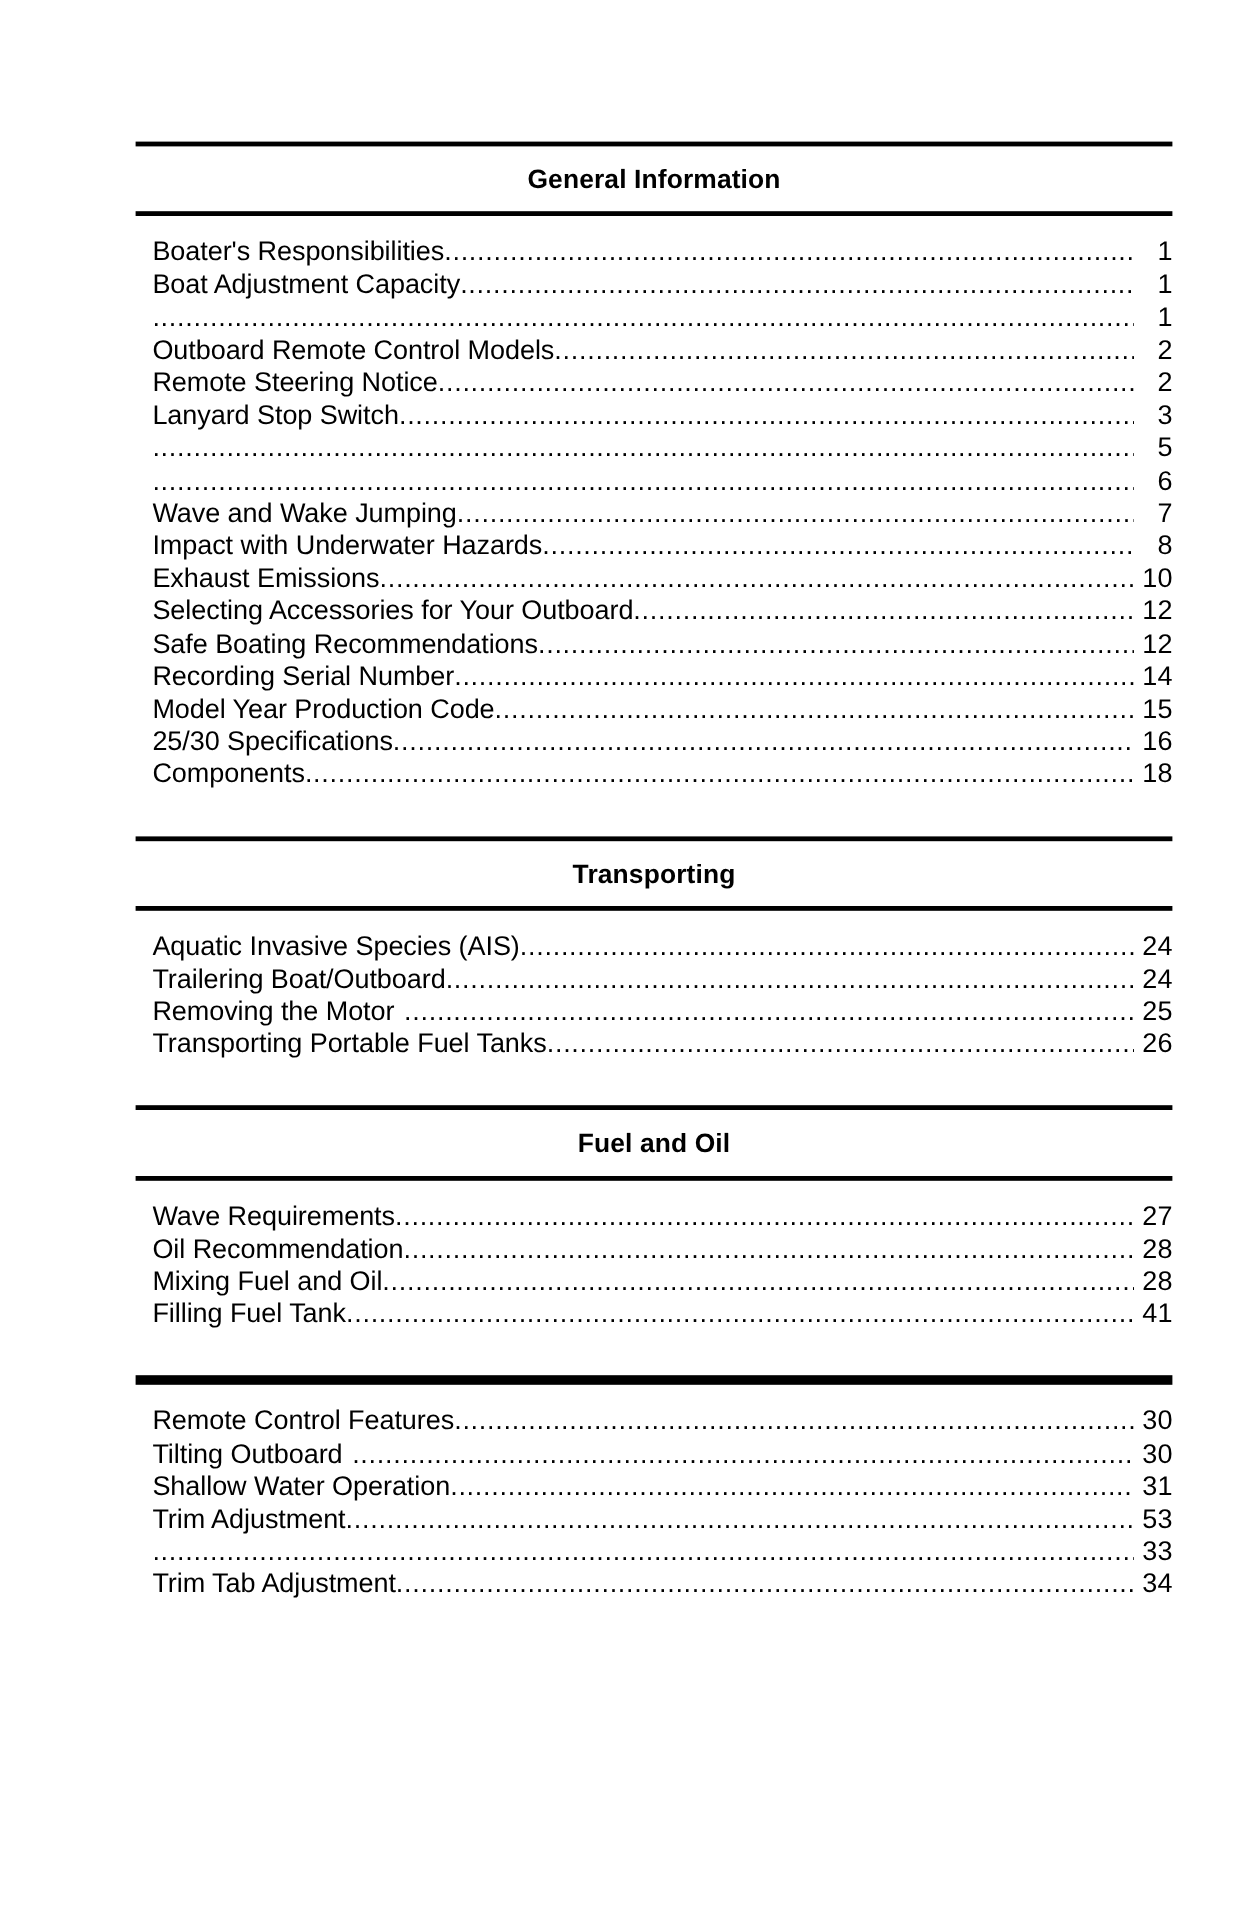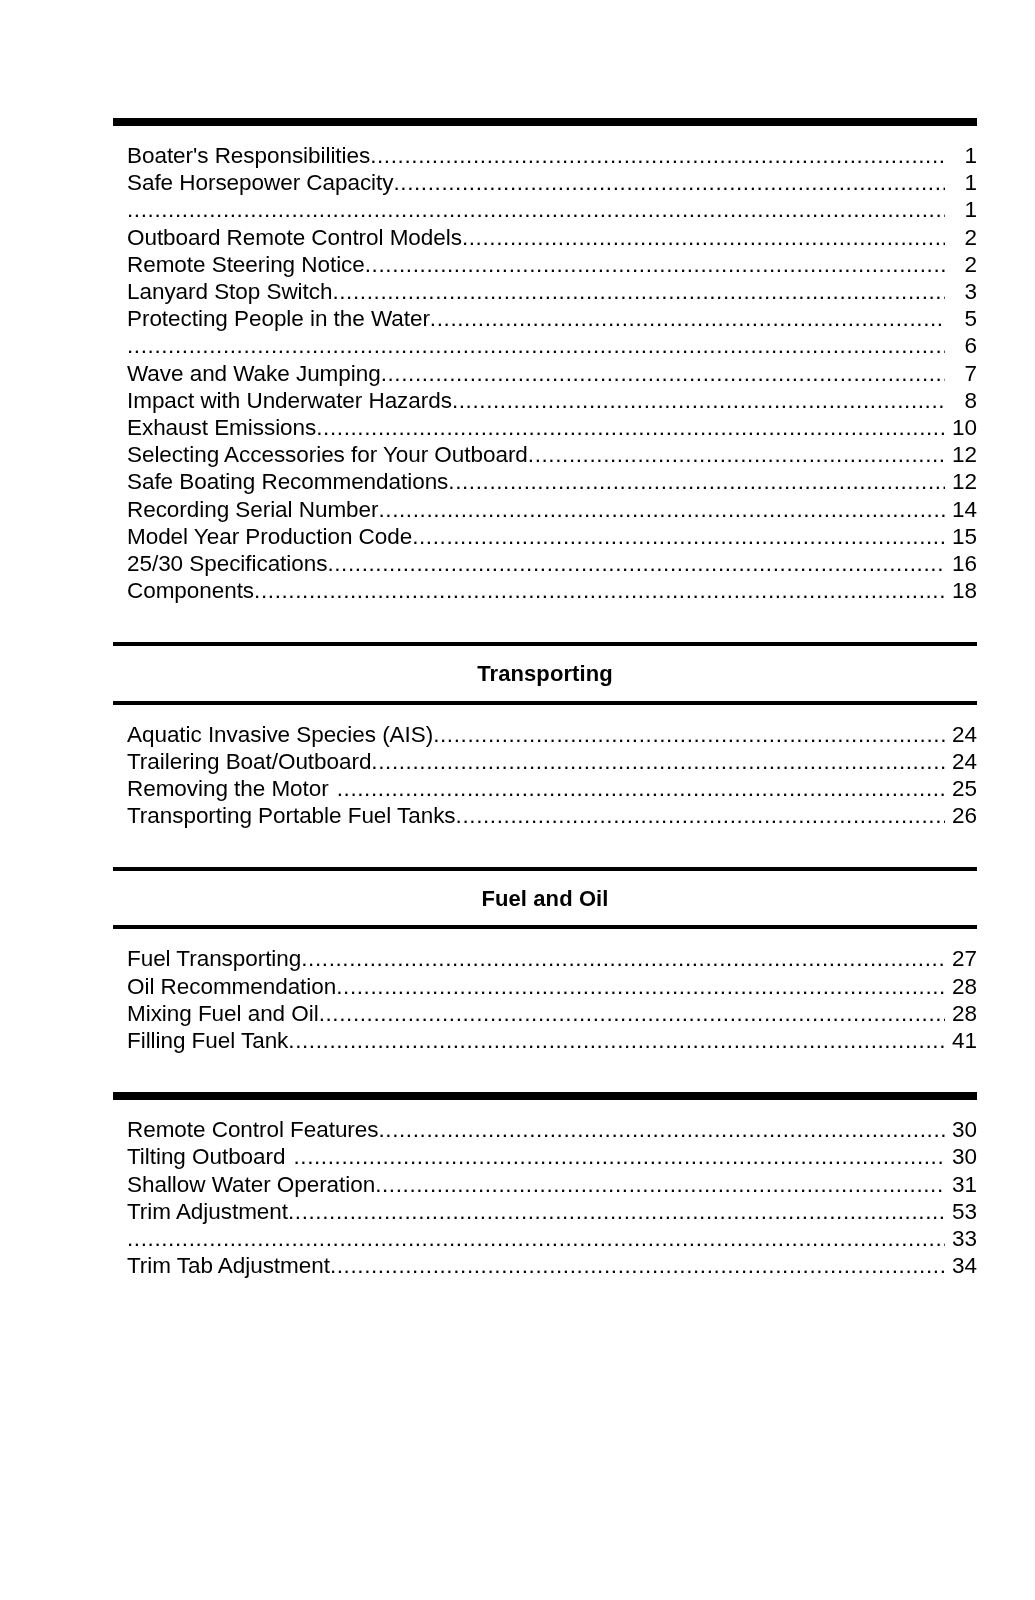--- a/index.html
+++ b/index.html
@@ -122,29 +122,30 @@
 </style>
 </head>
 <body>
 
 <div class="page">
 
   <div class="content">
 
   <div class="section">
         <hr class="rule">
+        <div class="section-title">General Information</div>
         <hr class="rule">
         <ul class="entries">
           <li class="entry">
             <span class="entry-title">Boater's Responsibilities</span>
             <span class="entry-leader">....................................................................................................................................................................................................................................................................</span>
             <span class="entry-page">1</span>
           </li>
           <li class="entry">
-            <span class="entry-title">Safe Horsepower Capacity</span>
+            <span class="entry-title">Boat Adjustment Capacity</span>
             <span class="entry-leader">....................................................................................................................................................................................................................................................................</span>
             <span class="entry-page">1</span>
           </li>
           <li class="entry">
             <span class="entry-leader">....................................................................................................................................................................................................................................................................</span>
             <span class="entry-page">1</span>
           </li>
           <li class="entry">
             <span class="entry-title">Outboard Remote Control Models</span>
             <span class="entry-leader">....................................................................................................................................................................................................................................................................</span>
@@ -154,21 +155,20 @@
             <span class="entry-title">Remote Steering Notice</span>
             <span class="entry-leader">....................................................................................................................................................................................................................................................................</span>
             <span class="entry-page">2</span>
           </li>
           <li class="entry">
             <span class="entry-title">Lanyard Stop Switch</span>
             <span class="entry-leader">....................................................................................................................................................................................................................................................................</span>
             <span class="entry-page">3</span>
           </li>
           <li class="entry">
-            <span class="entry-title">Protecting People in the Water</span>
             <span class="entry-leader">....................................................................................................................................................................................................................................................................</span>
             <span class="entry-page">5</span>
           </li>
           <li class="entry">
             <span class="entry-leader">....................................................................................................................................................................................................................................................................</span>
             <span class="entry-page">6</span>
           </li>
           <li class="entry">
             <span class="entry-title">Wave and Wake Jumping</span>
             <span class="entry-leader">....................................................................................................................................................................................................................................................................</span>
@@ -242,21 +242,21 @@
             <span class="entry-page">26</span>
           </li>
         </ul>
       </div>
       <div class="section">
         <hr class="rule">
         <div class="section-title">Fuel and Oil</div>
         <hr class="rule">
         <ul class="entries">
           <li class="entry">
-            <span class="entry-title">Fuel Transporting</span>
+            <span class="entry-title">Wave Requirements</span>
             <span class="entry-leader">....................................................................................................................................................................................................................................................................</span>
             <span class="entry-page">27</span>
           </li>
           <li class="entry">
             <span class="entry-title">Oil Recommendation</span>
             <span class="entry-leader">....................................................................................................................................................................................................................................................................</span>
             <span class="entry-page">28</span>
           </li>
           <li class="entry">
             <span class="entry-title">Mixing Fuel and Oil</span>

